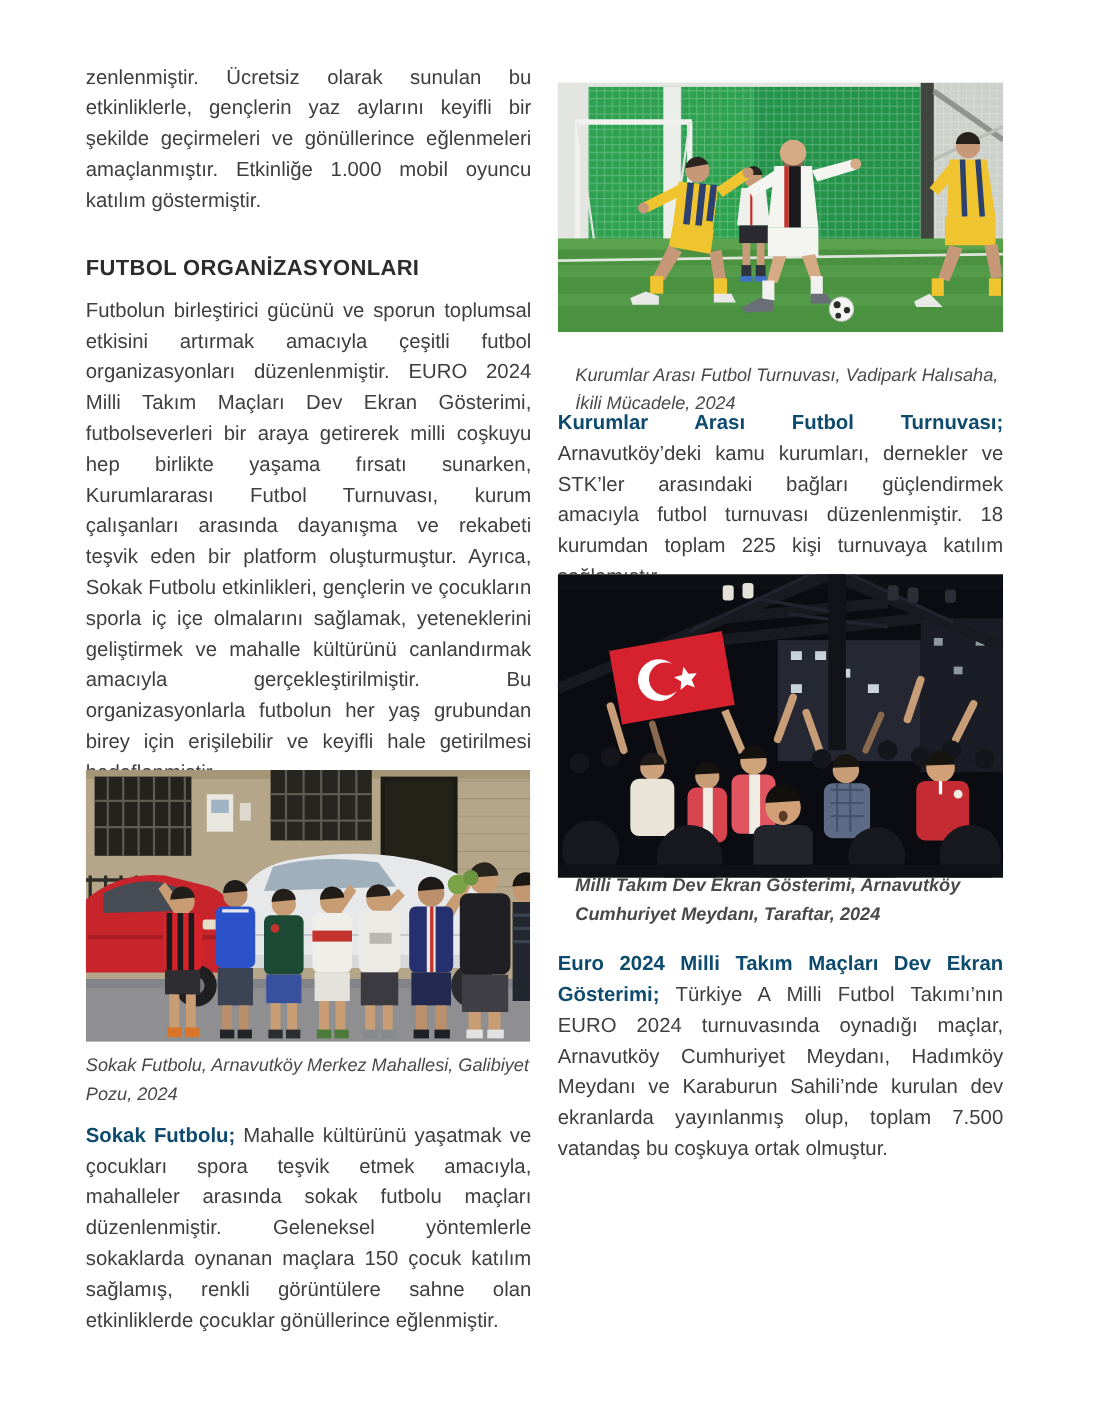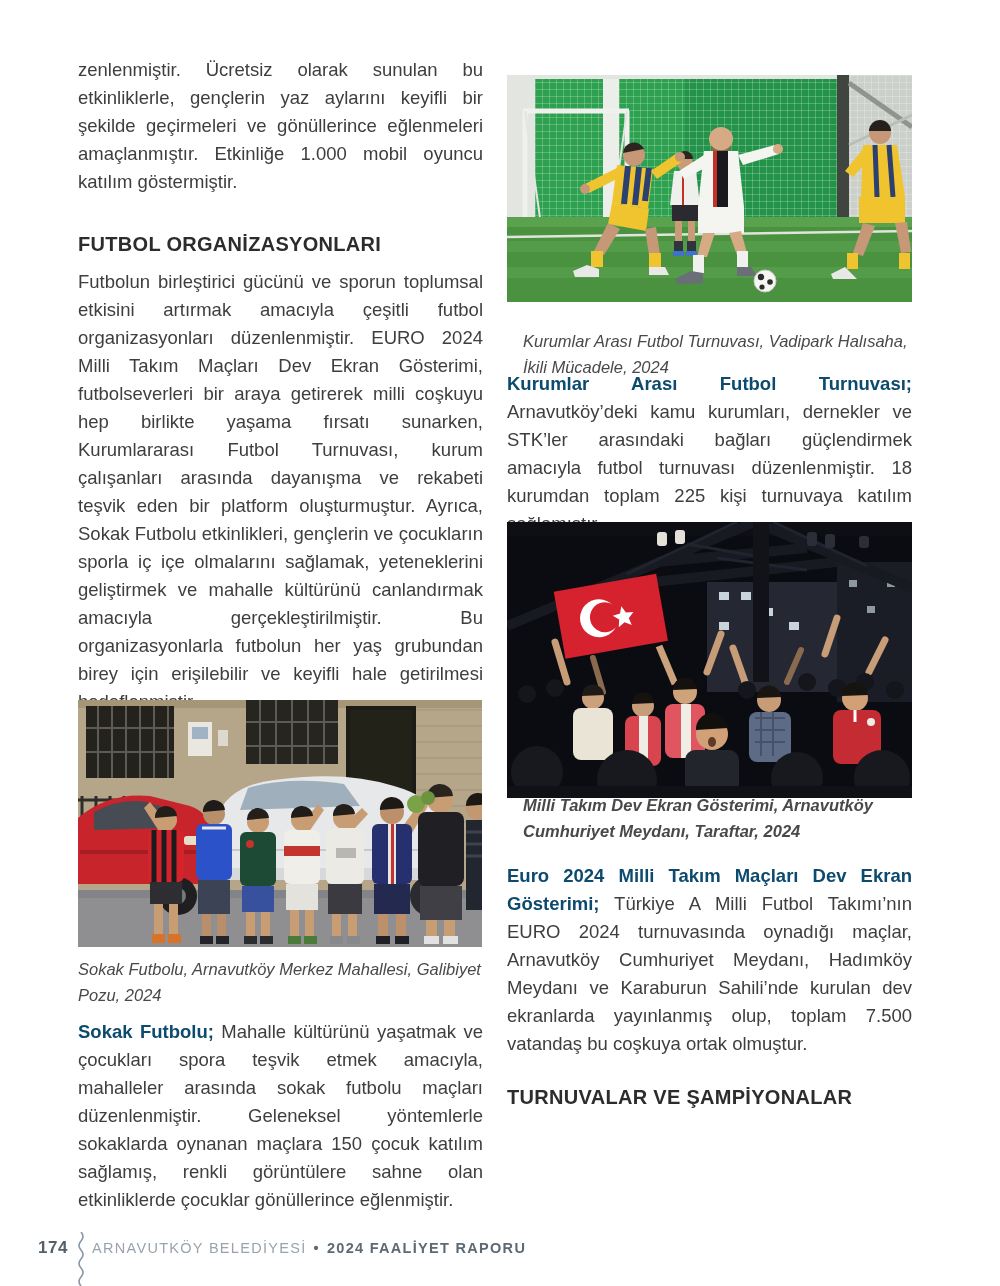--- a/index.html
+++ b/index.html
@@ -350,26 +350,16 @@
         </g>
     </svg>
   </div>
 
   <p class="block caption" style="left:507px;top:776px;margin:16px;font-weight:bold;">Milli Takım Dev Ekran Gösterimi, Arnavutköy Cumhuriyet Meydanı, Taraftar, 2024</p>
 
   <p class="block body-text" style="left:507px;top:862px;margin:0;">
     <span class="lead">Euro 2024 Milli Takım Maçları Dev Ekran Gösterimi;</span><span> Türkiye A Milli Futbol Takımı’nın EURO 2024 turnuvasında oynadığı maçlar, Arnavutköy Cumhuriyet Meydanı, Hadımköy Meydanı ve Karaburun Sahili’nde kurulan dev ekranlarda yayınlanmış olup, toplam 7.500 vatandaş bu coşkuya ortak olmuştur.</span>
   </p>
 
-  <h2 class="block section-heading" style="left:507px;top:1086px;margin:0;">TURNUVALAR VE ŞAMPİYONALAR</h2>
-
-
-  <div class="footer">
-    <span class="page-number">174</span>
-    <svg class="squiggle" width="10" height="54" viewBox="0 0 10 54">
-      <path d="M5 0 q4 4.5 0 9 t0 9 t0 9 t0 9 t0 9 t0 9" fill="none" stroke="#8b96a1" stroke-width="1.6"></path>
-    </svg>
-    <span class="footer-line">
-      <span class="footer-brand">ARNAVUTKÖY BELEDİYESİ</span><span class="footer-sep">•</span><span class="footer-report">2024 FAALİYET RAPORU</span>
-    </span>
-  </div>
+
+
 
 </div>
 
 </body></html>

